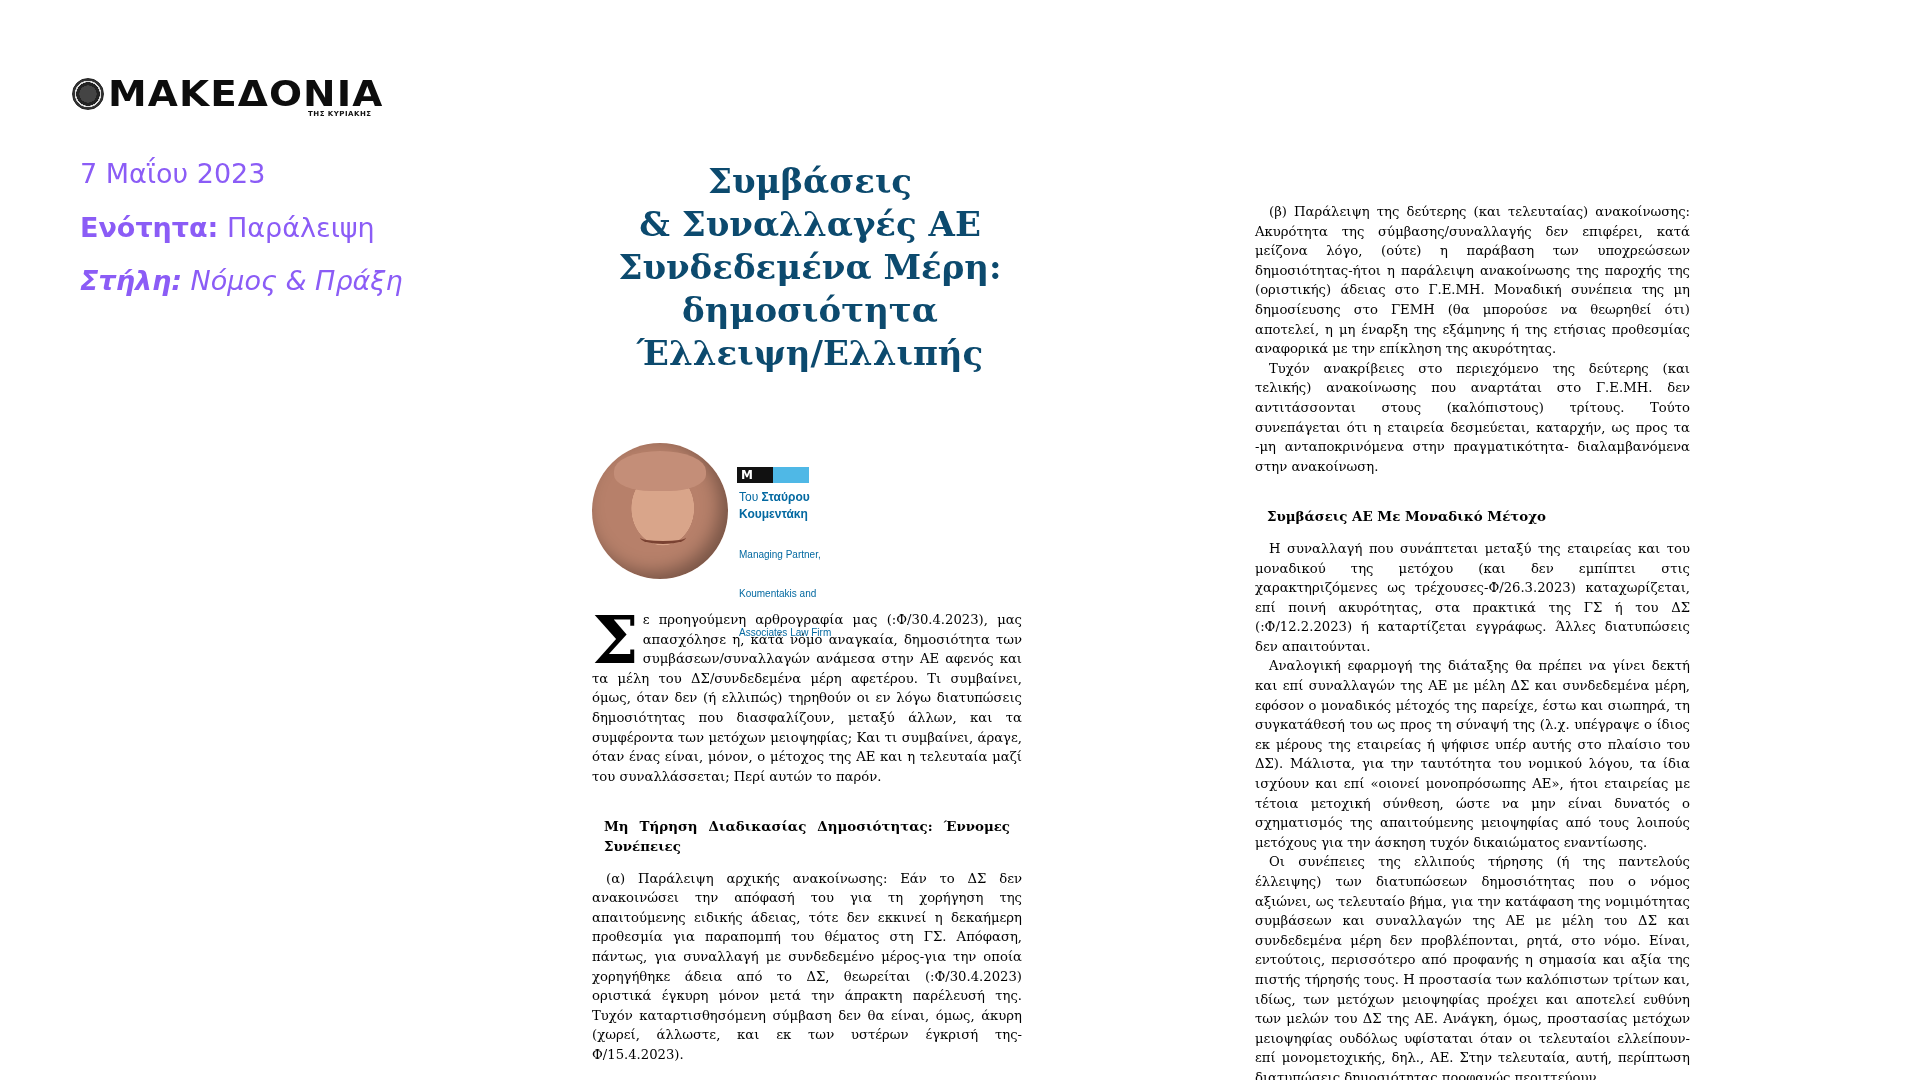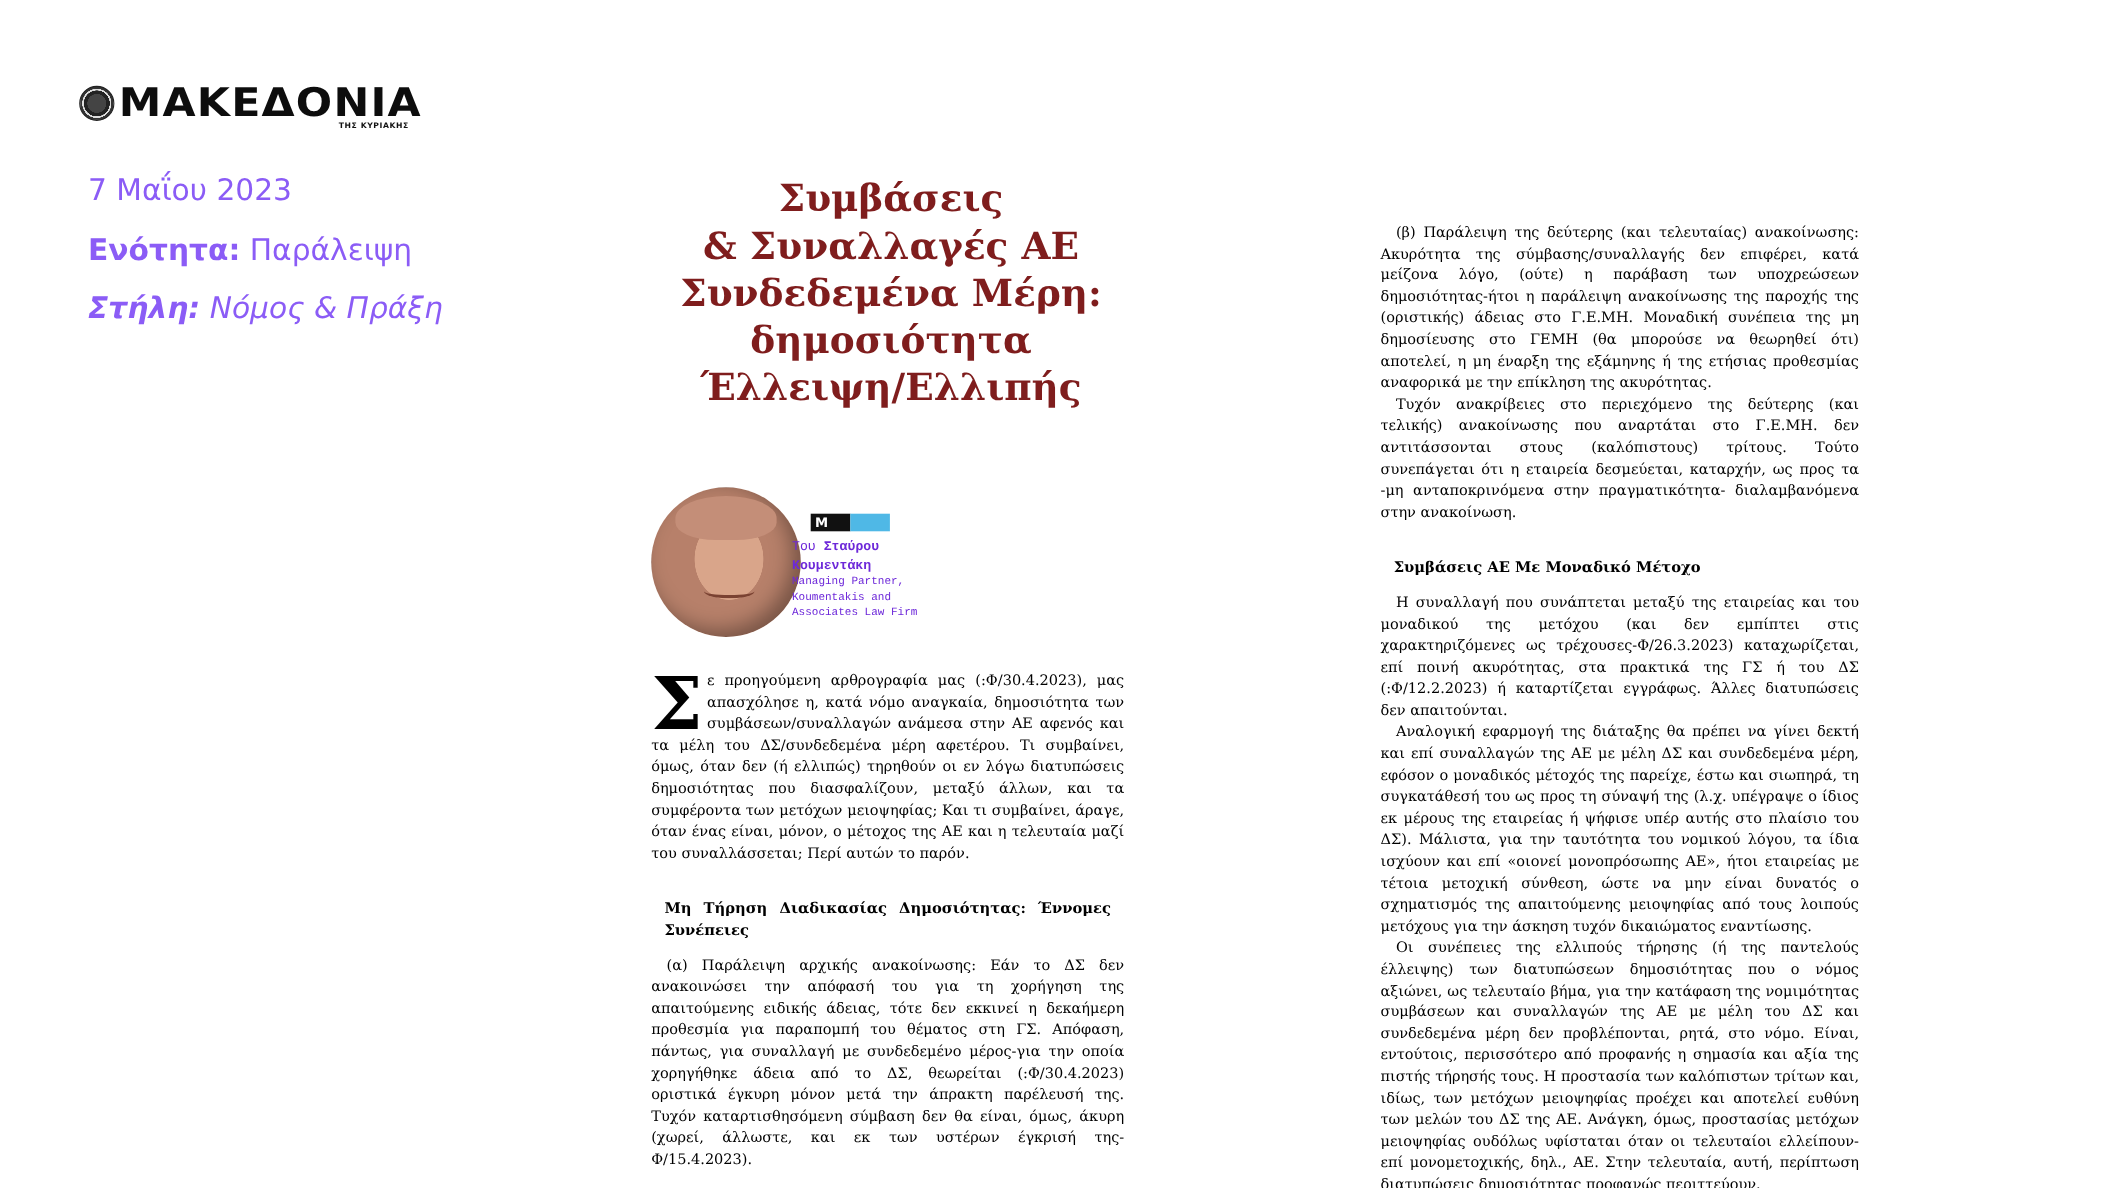--- a/index.html
+++ b/index.html
@@ -24,21 +24,21 @@
   }
   .meta { position: absolute; left: 80px; font-family: "DejaVu Sans", sans-serif; font-size: 27px; color: #8b5cf6; }
   .meta b { font-weight: bold; }
   .meta-date { top: 158px; }
   .meta-section { top: 212px; }
   .meta-column { top: 265px; font-style: italic; }
 
   
   .headline {
     position: absolute; left: 600px; top: 160px; width: 420px; text-align: center;
-    font-family: "DejaVu Serif", serif; font-weight: bold; font-size: 34px; line-height: 43px; color: #7f1d1d;
+    font-family: "DejaVu Serif", serif; font-weight: bold; font-size: 34px; line-height: 43px; color: #0c4a6e;
   }
   .byline { position: absolute; left: 592px; top: 443px; width: 300px; height: 135px; }
   .byline .photo {
     position: absolute; left: 0; top: 0; width: 136px; height: 136px; border-radius: 50%;
     background:
       radial-gradient(ellipse 38% 45% at 52% 48%, #d9a58a 0 60%, #b7806a 61% 100%),
       #3b2b24;
     box-shadow: inset -8px -6px 18px rgba(0,0,0,0.35);
     overflow: hidden;
   }
@@ -49,24 +49,24 @@
   .byline .photo::after {
     content: ""; position: absolute; left: 48px; top: 88px; width: 46px; height: 10px;
     border-bottom: 3px solid #7a4232; border-radius: 0 0 50% 50%;
   }
   .byline .badge { position: absolute; left: 145px; top: 24px; height: 16px; width: 72px; }
   .byline .badge .m {
     position: absolute; left: 0; top: 0; width: 36px; height: 16px; background: #111; color: #fff;
     font-weight: bold; font-size: 12px; line-height: 16px; padding-left: 4px; box-sizing: border-box;
   }
   .byline .badge .bar { position: absolute; left: 36px; top: 0; width: 36px; height: 16px; background: #4fb8e6; }
-  .byline .text { position: absolute; left: 128px; top: 46px; font-family: Liberation Mono, monospace; color: #6d28d9; }
+  .byline .text { position: absolute; left: 147px; top: 46px; font-family: Liberation Sans, sans-serif; color: #0369a1; }
   .byline .text .by { font-size: 12px; line-height: 17px; }
   .byline .text .author { font-weight: bold; font-size: 12px; line-height: 17px; }
-  .byline .text .role { font-size: 10px; line-height: 14px; }
+  .byline .text .role { font-size: 10px; line-height: 14px; margin-top: 25px; }
 
   .body-col {
     position: absolute; font-family: "DejaVu Serif", serif; font-size: 13.2px; line-height: 19.6px;
     color: #000000; text-align: justify; hyphens: manual;
   }
   .body-col p { margin: 0; text-indent: 14px; }
   .body-col p.no-indent { text-indent: 0; }
   .body-col h3 { margin: 12px; font-size: 13.4px; font-weight: bold; line-height: 19.6px; text-indent: 0; }
   .body-col .gap { height: 19px; }
   .col-left { left: 592px; top: 610px; width: 430px; }

